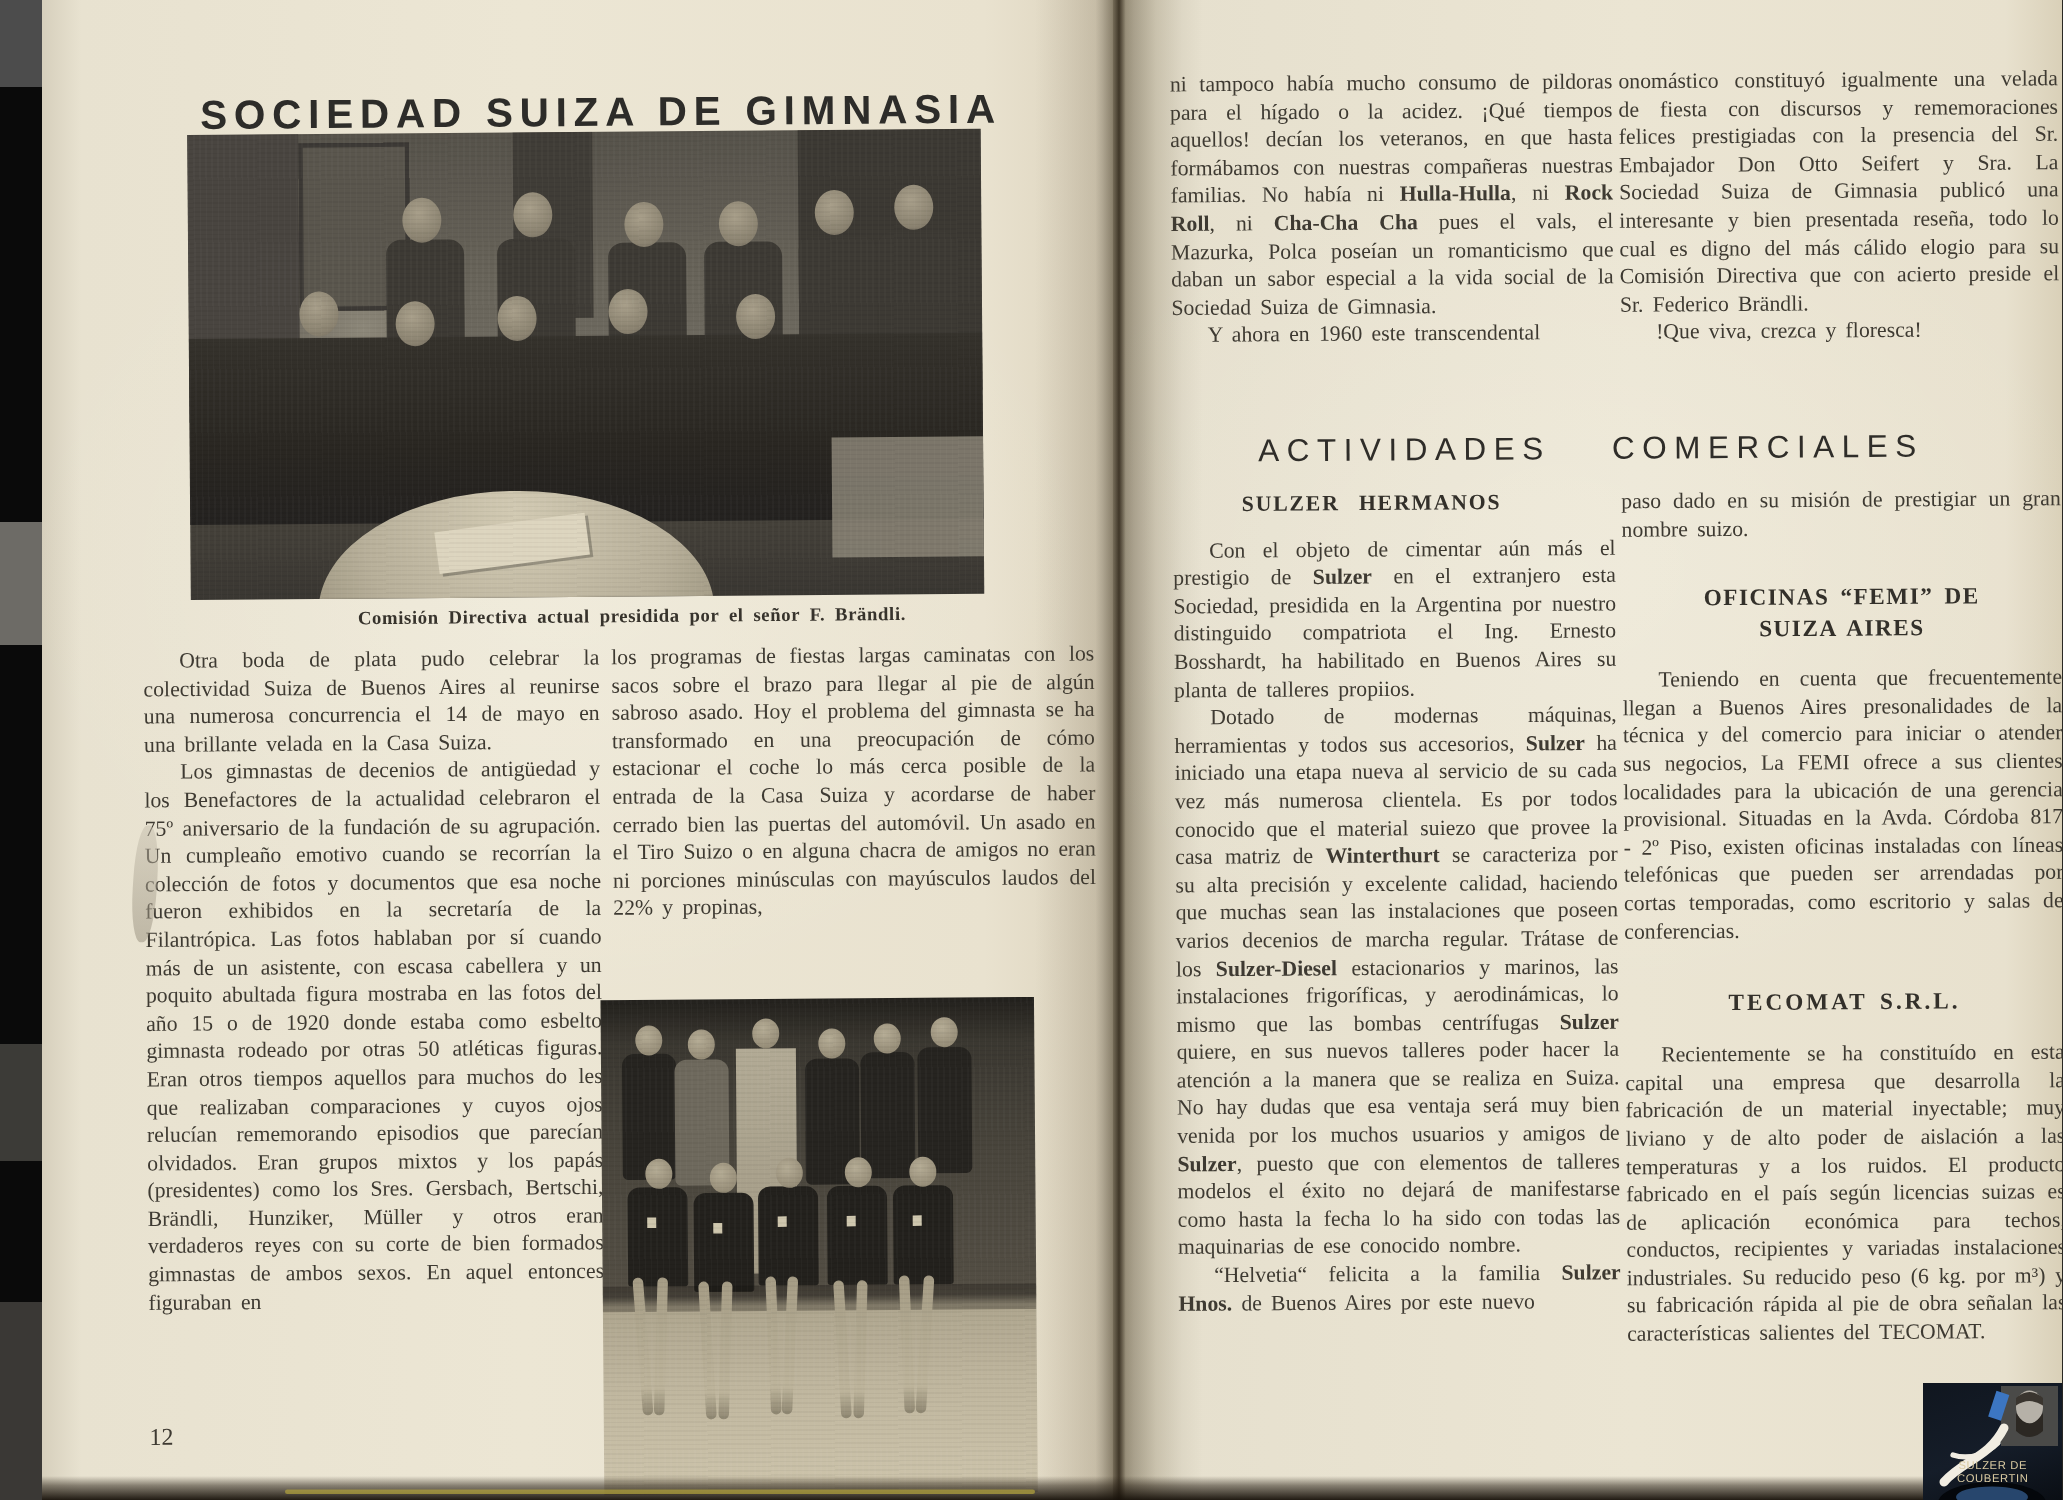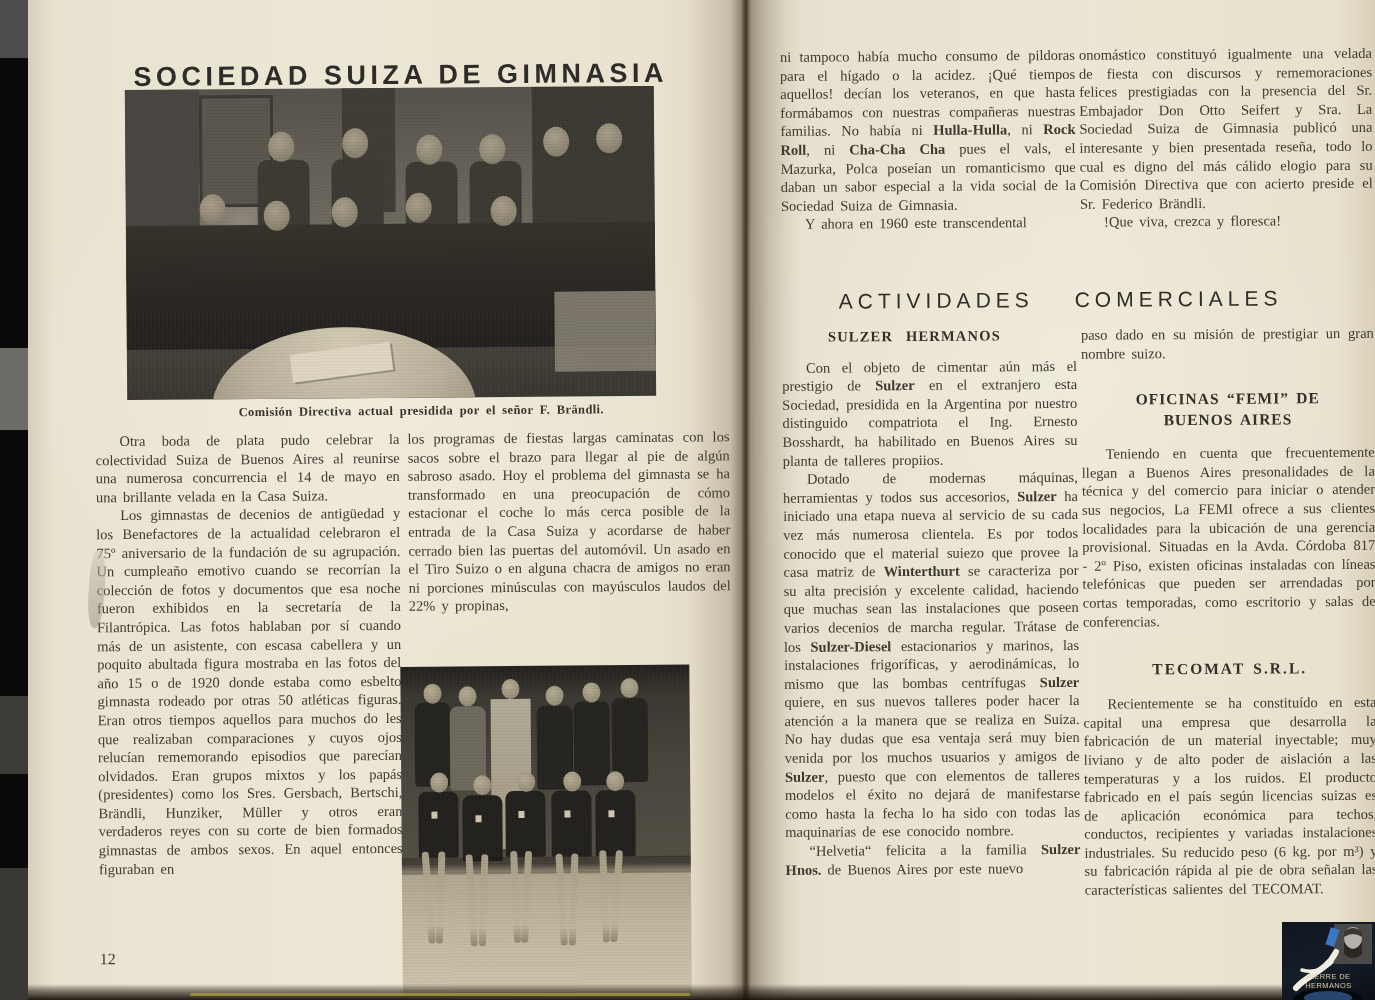--- a/index.html
+++ b/index.html
@@ -227,21 +227,21 @@
         <h3 class="sub">SULZER HERMANOS</h3>
         <p class="ind"><span>Con el objeto de cimentar aún más el prestigio de </span><span class="bold">Sulzer</span><span> en el extranjero esta Sociedad, presidida en la Argentina por nuestro distinguido compatriota el Ing. Ernesto Bosshardt, ha habilitado en Buenos Aires su planta de talleres propiios.</span></p>
         <p class="ind"><span>Dotado de modernas máquinas, herramientas y todos sus accesorios, </span><span class="bold">Sulzer</span><span> ha iniciado una etapa nueva al servicio de su cada vez más numerosa clientela. Es por todos conocido que el material suiezo que provee la casa matriz de </span><span class="bold">Winterthurt</span><span> se caracteriza por su alta precisión y excelente calidad, haciendo que muchas sean las instalaciones que poseen varios decenios de marcha regular. Trátase de los </span><span class="bold">Sulzer-Diesel</span><span> estacionarios y marinos, las instalaciones frigoríficas, y aerodinámicas, lo mismo que las bombas centrífugas </span><span class="bold">Sulzer</span><span> quiere, en sus nuevos talleres poder hacer la atención a la manera que se realiza en Suiza. No hay dudas que esa ventaja será muy bien venida por los muchos usuarios y amigos de </span><span class="bold">Sulzer</span><span>, puesto que con elementos de talleres modelos el éxito no dejará de manifestarse como hasta la fecha lo ha sido con todas las maquinarias de ese conocido nombre.</span></p>
         <p class="ind"><span>“Helvetia“ felicita a la familia </span><span class="bold">Sulzer Hnos.</span><span> de Buenos Aires por este nuevo</span></p>
       </div>
 
       <div class="col colD2">
         <p>paso dado en su misión de prestigiar un gran nombre suizo.</p>
         <h3 class="sub-center femi-head">
           <span>OFICINAS “FEMI” DE</span><br>
-          <span>BUENOS AIRES</span>
+          <span>SUIZA AIRES</span>
         </h3>
         <p class="ind">Teniendo en cuenta que frecuentemente llegan a Buenos Aires presonalidades de la técnica y del comercio para iniciar o atender sus negocios, La FEMI ofrece a sus clientes localidades para la ubicación de una gerencia provisional. Situadas en la Avda. Córdoba 817 - 2º Piso, existen oficinas instaladas con líneas telefónicas que pueden ser arrendadas por cortas temporadas, como escritorio y salas de conferencias.</p>
         <h3 class="sub-center tecomat-head">TECOMAT S.R.L.</h3>
         <p class="ind">Recientemente se ha constituído en esta capital una empresa que desarrolla la fabricación de un material inyectable; muy liviano y de alto poder de aislación a las temperaturas y a los ruidos. El producto fabricado en el país según licencias suizas es de aplicación económica para techos, conductos, recipientes y variadas instalaciones industriales. Su reducido peso (6 kg. por m³) y su fabricación rápida al pie de obra señalan las características salientes del TECOMAT.</p>
       </div>
     </div>
   </div>
 
   <div class="gutter"></div>
   <div class="bottom-strip"></div>
@@ -252,16 +252,16 @@
       <rect x="52" y="2" width="38" height="40" fill="#4a4a48"></rect>
       <ellipse cx="71" cy="16" rx="9" ry="11" fill="#b6b1a8"></ellipse>
       <path d="M62,20 q9,14 18,0 l0,12 q-9,8 -18,0 z" fill="#2c2823"></path>
       <path d="M62,10 q9,-8 18,0 l0,5 q-9,-6 -18,0 z" fill="#3a352f"></path>
       <rect x="46" y="6" width="9" height="18" fill="#3c76c2" transform="rotate(18 50 15)"></rect>
       <path d="M14,66 C 26,52 44,50 54,30" stroke="#f1ede2" stroke-width="6" fill="none" stroke-linecap="round"></path>
       <path d="M20,48 C 32,52 44,46 50,40" stroke="#f1ede2" stroke-width="3.5" fill="none" stroke-linecap="round"></path>
       <ellipse cx="46" cy="80" rx="36" ry="14" fill="#04070b"></ellipse>
       <ellipse cx="46" cy="76" rx="24" ry="7" fill="#2b4e78" opacity="0.9"></ellipse>
     </svg>
-    <div class="logo-text">PIERRE DE HERMANOS</div>
+    <div class="logo-text">SULZER DE COUBERTIN</div>
   </div>
 
 </div>
 
 </body></html>

